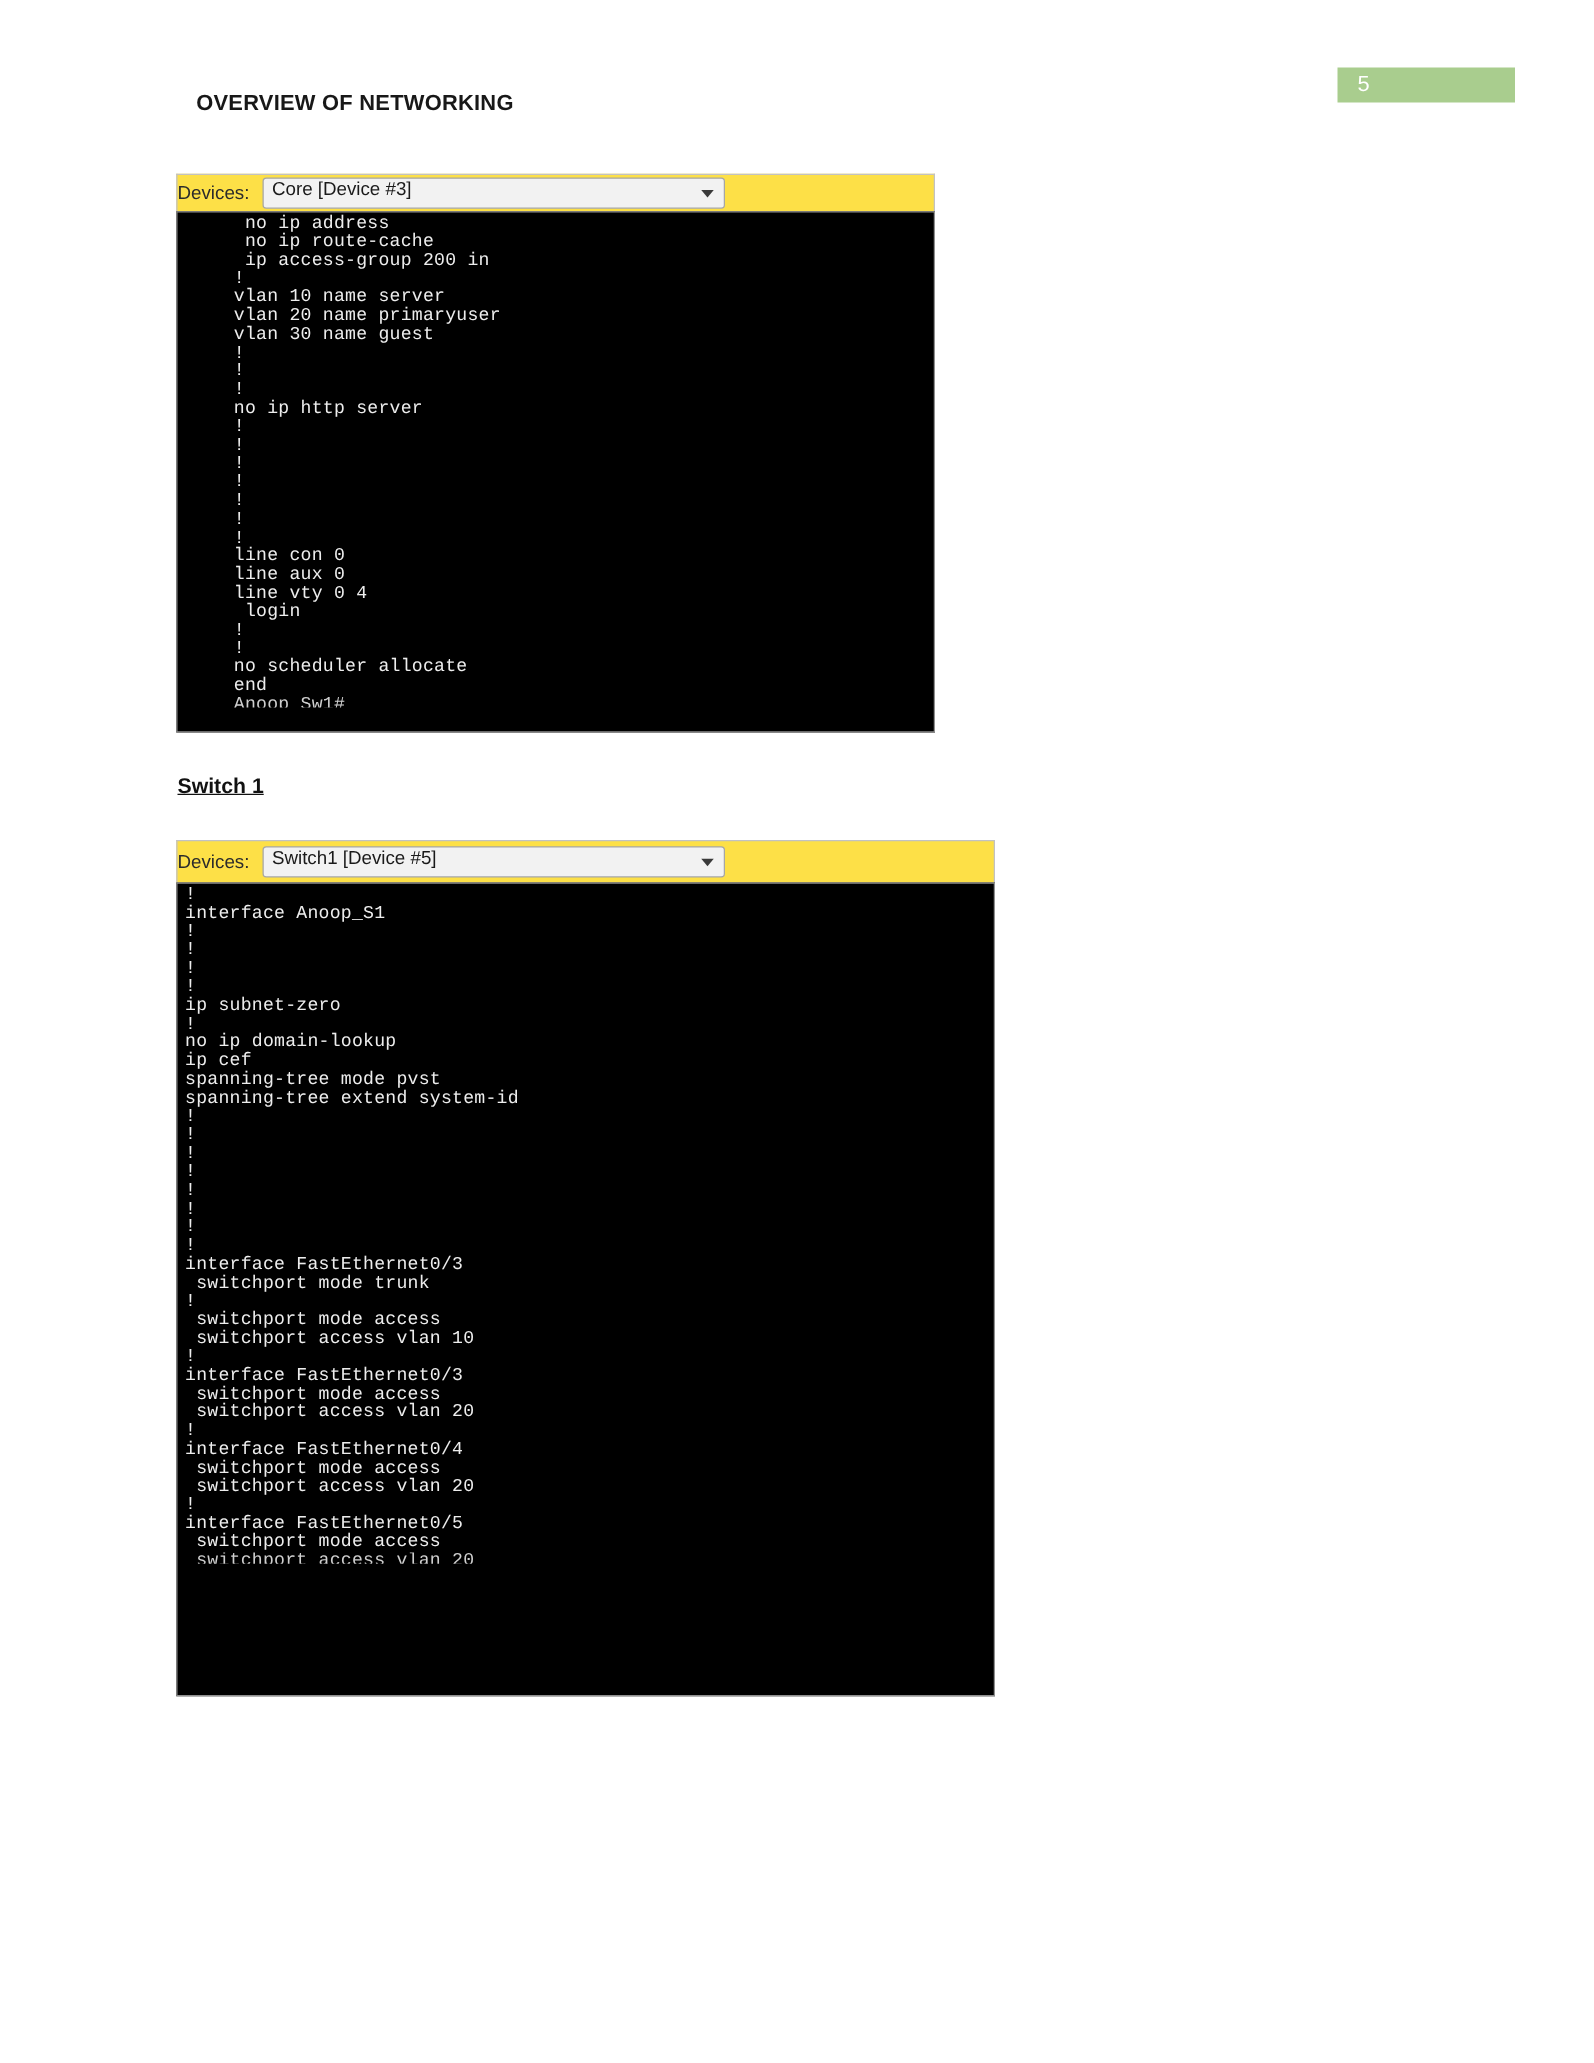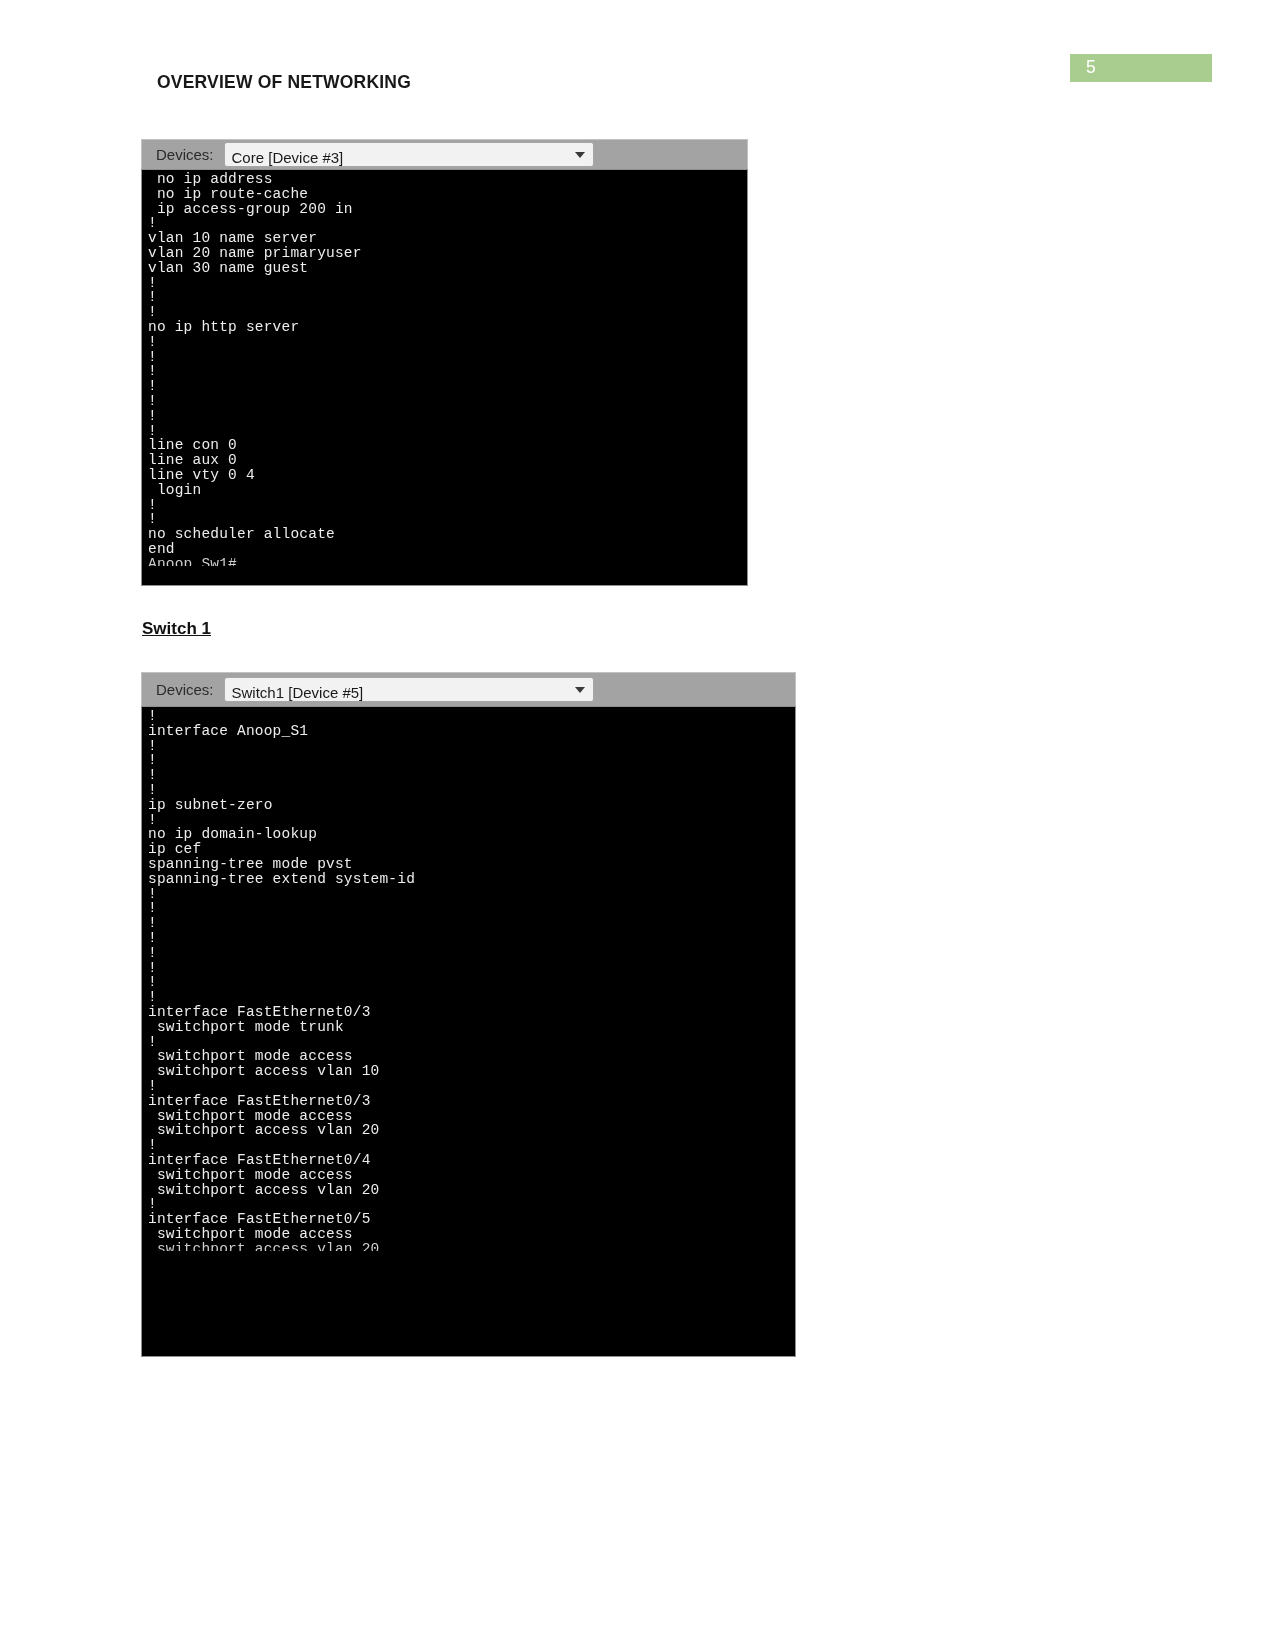--- a/index.html
+++ b/index.html
@@ -47,42 +47,41 @@
     top: 3px;
     font-size: 17.5px;
     color: #ffffff;
   }
 
   
   .device-window {
     position: absolute;
   }
   .device-bar {
-    background: #a3a3a3;
+    background: #fde047;
     border: 1px solid #c2c2c2;
     border-bottom: none;
     display: flex;
     align-items: center;
     box-sizing: border-box;
-    padding-left: 14px;
   }
   .device-bar-label {
     font-size: 15px;
     color: #2b2b2b;
     margin-right: 10px;
     white-space: nowrap;
   }
   .device-select {
     flex: 0 0 auto;
     height: 25px;
     background: #f2f2f2;
     border: 1px solid #a6a6a6;
     border-radius: 3px;
     display: flex;
-    align-items: flex-end;
+    align-items: flex-start;
     position: relative;
     box-sizing: border-box;
   }
   .device-select .sel-text {
     font-size: 15px;
     color: #1a1a1a;
     padding-left: 7px;
     white-space: nowrap;
   }
   .device-select .caret {
@@ -155,21 +154,21 @@
 </div>
 
 <div class="device-window" style="left:141px; top:139px; width:607px;">
   <div class="device-bar" style="width:607px; height:30px;">
     <span class="device-bar-label">Devices:</span>
     <div class="device-select" style="width:370px;">
       <span class="sel-text">Core [Device #3]</span>
       <span class="caret"></span>
     </div>
   </div>
-  <div class="terminal" style="width:607px; height:417px;">
+  <div class="terminal" style="width:607px; height:417px;padding-left:39px;">
     <div class="terminal-inner" id="term0">
         <div class="term-line"> no ip address</div>
         <div class="term-line"> no ip route-cache</div>
         <div class="term-line"> ip access-group 200 in</div>
         <div class="term-line">!</div>
         <div class="term-line">vlan 10 name server</div>
         <div class="term-line">vlan 20 name primaryuser</div>
         <div class="term-line">vlan 30 name guest</div>
         <div class="term-line">!</div>
         <div class="term-line">!</div>

